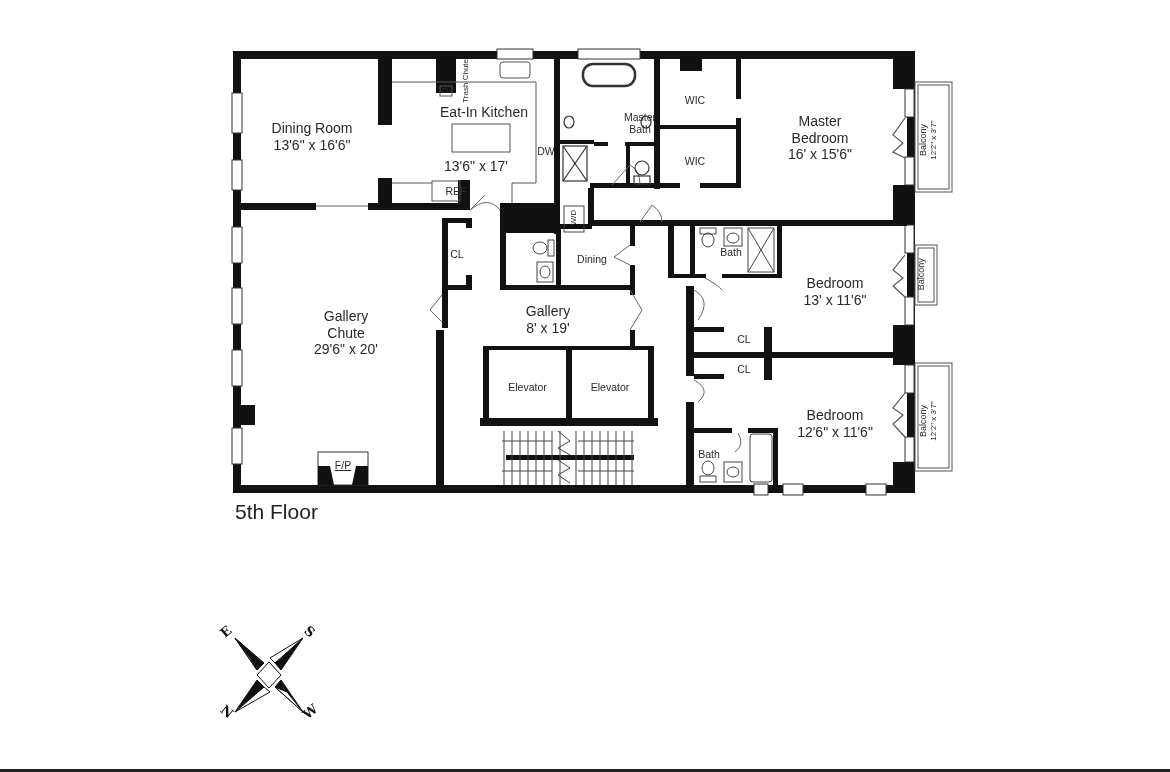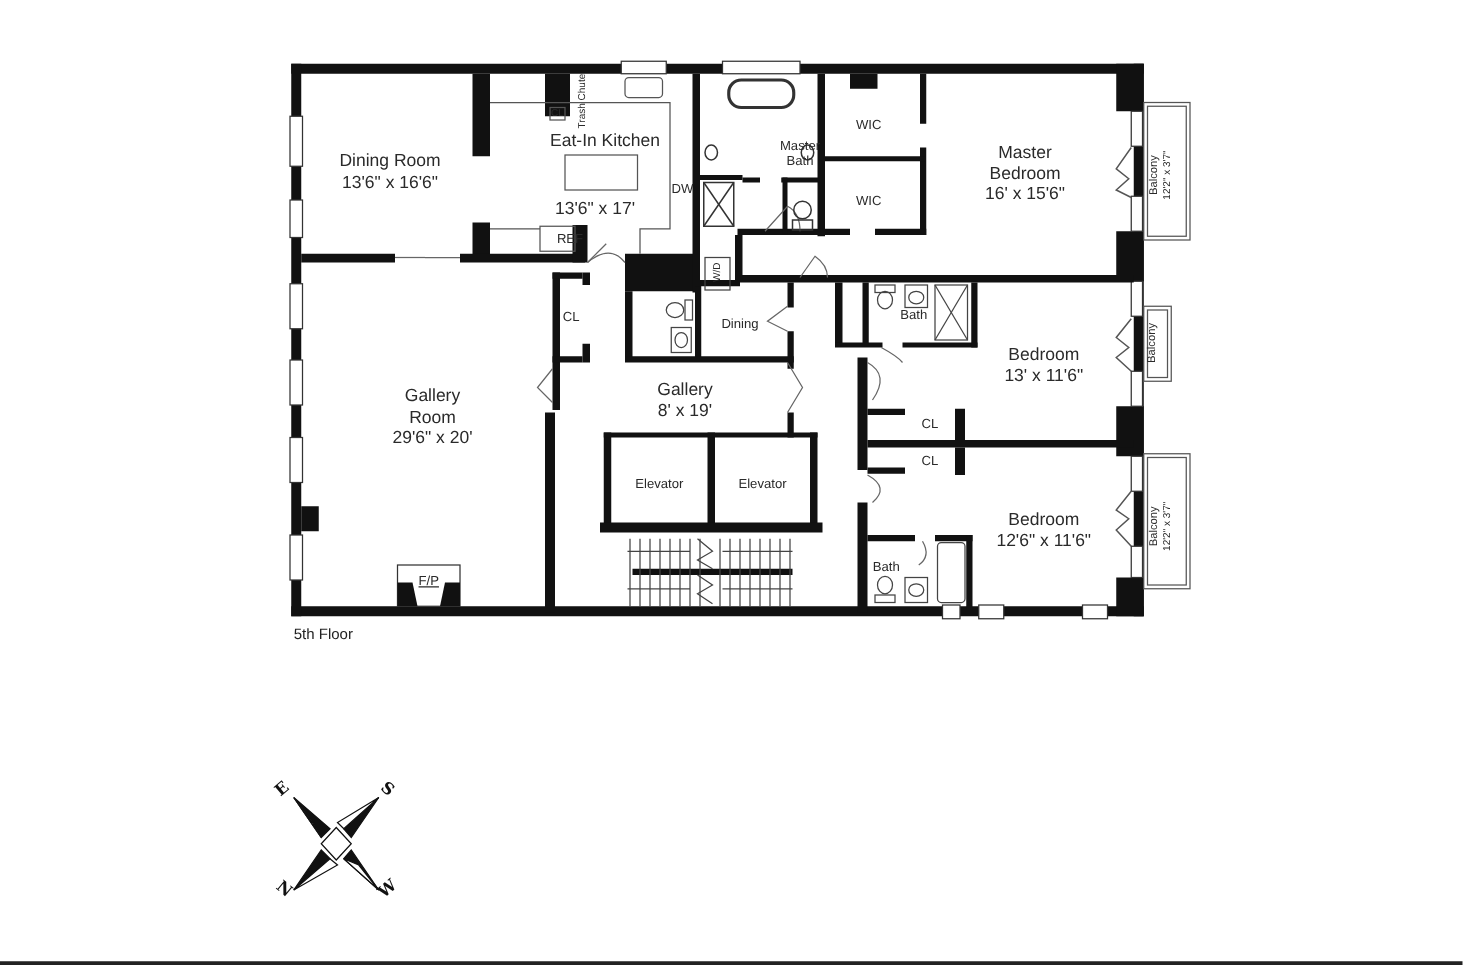--- a/index.html
+++ b/index.html
@@ -4,21 +4,21 @@
 <style>
   html, body { margin: 0; padding: 0; background: #ffffff; }
   body { width: 1170px; height: 772px; position: relative; overflow: hidden;
          font-family: "Liberation Sans", sans-serif; color: #222; }
   #plan { position: absolute; left: 0; top: 0; width: 1170px; height: 772px; }
   .lbl { position: absolute; text-align: center; white-space: nowrap; line-height: 1.18; color: #2a2a2a; }
   .lg { font-size: 14px; }
   .sm { font-size: 10.5px; }
   .xs { font-size: 8px; }
   .vert { transform: rotate(-90deg); transform-origin: center center; }
-  .floor-title { position: absolute; left: 235px; top: 500px; font-size: 12px; color: #222; }
+  .floor-title { position: absolute; left: 235px; top: 500px; font-size: 21px; color: #222; }
   .bottom-bar { position: absolute; left: 0; top: 769px; width: 1170px; height: 3px; background: #222; }
   .compass { position: absolute; left: 215px; top: 620px; width: 110px; height: 105px; }
   .cl { position:absolute; font-family: "DejaVu Serif", serif; font-size: 13px; font-weight: bold; color:#111; }
 </style>
 </head>
 <body>
 
 <svg id="plan" viewBox="0 0 1170 772" xmlns="http://www.w3.org/2000/svg">
   <g fill="#111">
 
@@ -279,21 +279,21 @@
 
 <div class="lbl lg" style="left:508px;top:303px;width:80px;text-align:center;">
   <div>Gallery</div>
   <div>8' x 19'</div>
 </div>
 <div class="lbl sm" style="left:489px;top:381px;width:77px;">Elevator</div>
 <div class="lbl sm" style="left:572px;top:381px;width:76px;">Elevator</div>
 
 <div class="lbl lg" style="left:296px;top:308px;width:100px;">
   <div>Gallery</div>
-  <div>Room</div>
+  <div>Chute</div>
   <div>29'6" x 20'</div>
 </div>
 <div class="lbl sm" style="left:330px;top:459px;width:26px;text-decoration:underline;">F/P</div>
 
 <div class="lbl lg" style="left:780px;top:275px;width:110px;">
   <div>Bedroom</div>
   <div>13' x 11'6"</div>
 </div>
 <div class="lbl sm" style="left:716px;top:246px;width:30px;">Bath</div>
 <div class="lbl sm" style="left:732px;top:333px;width:24px;">CL</div>

